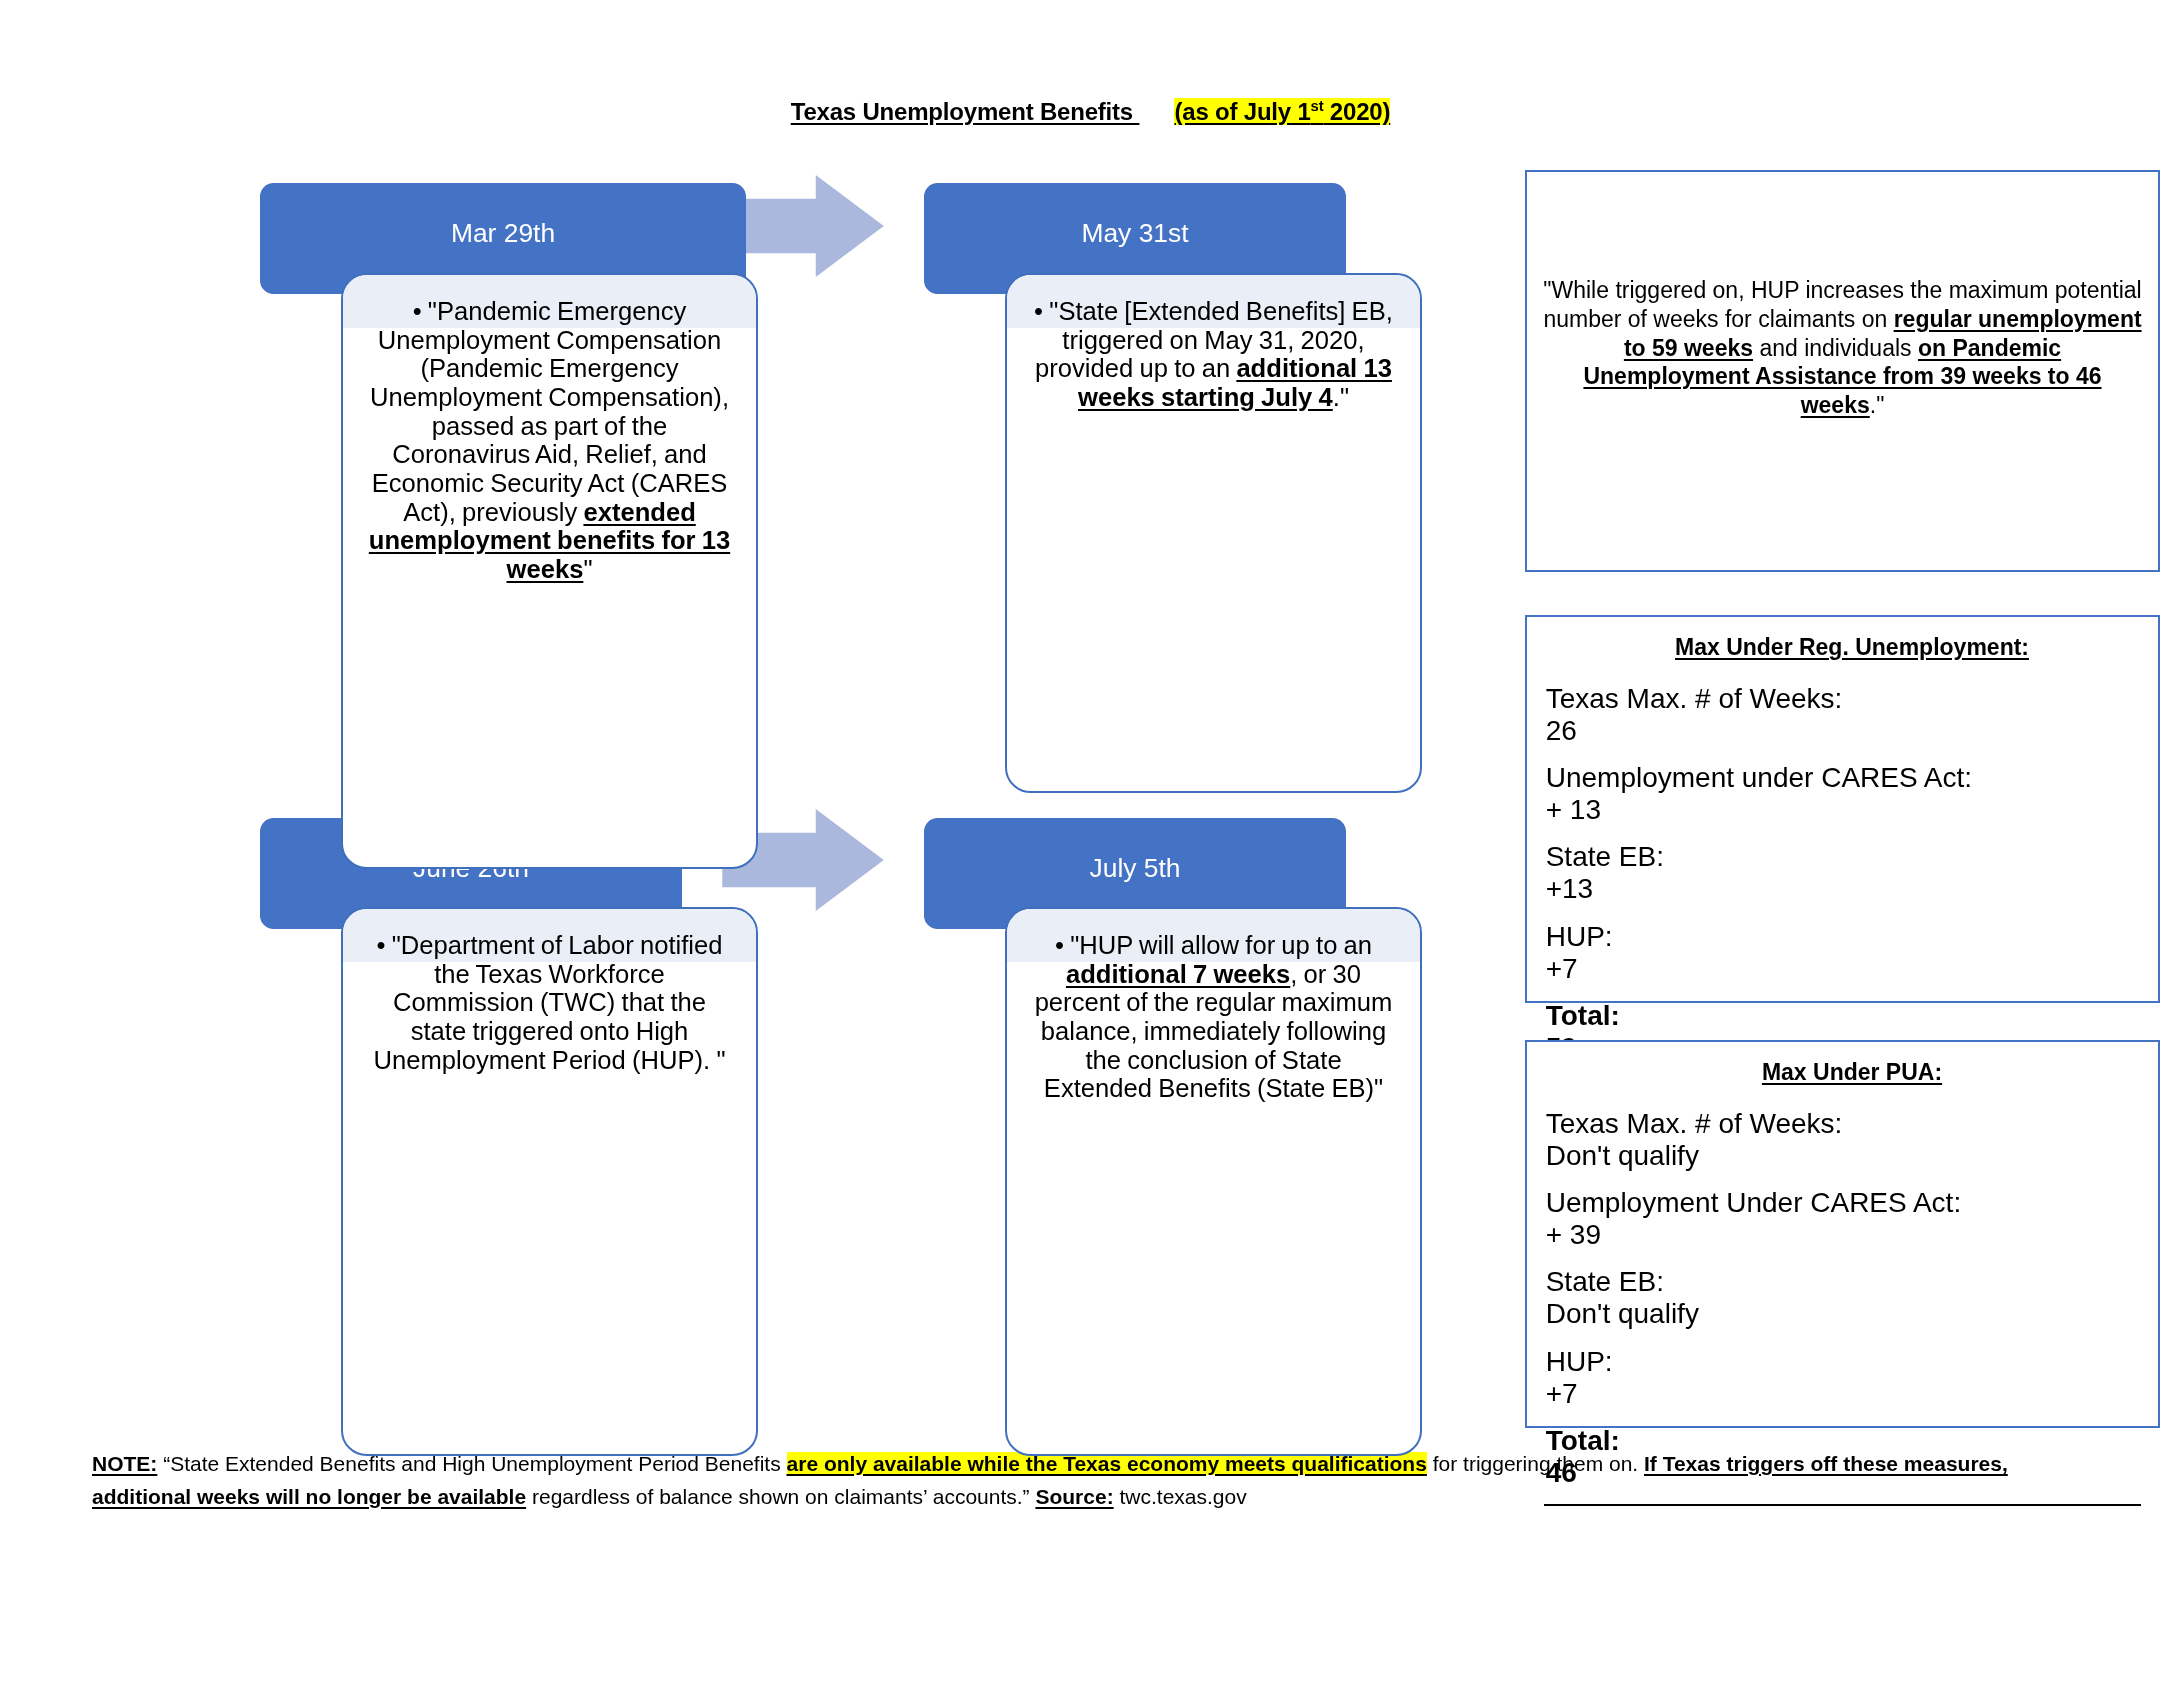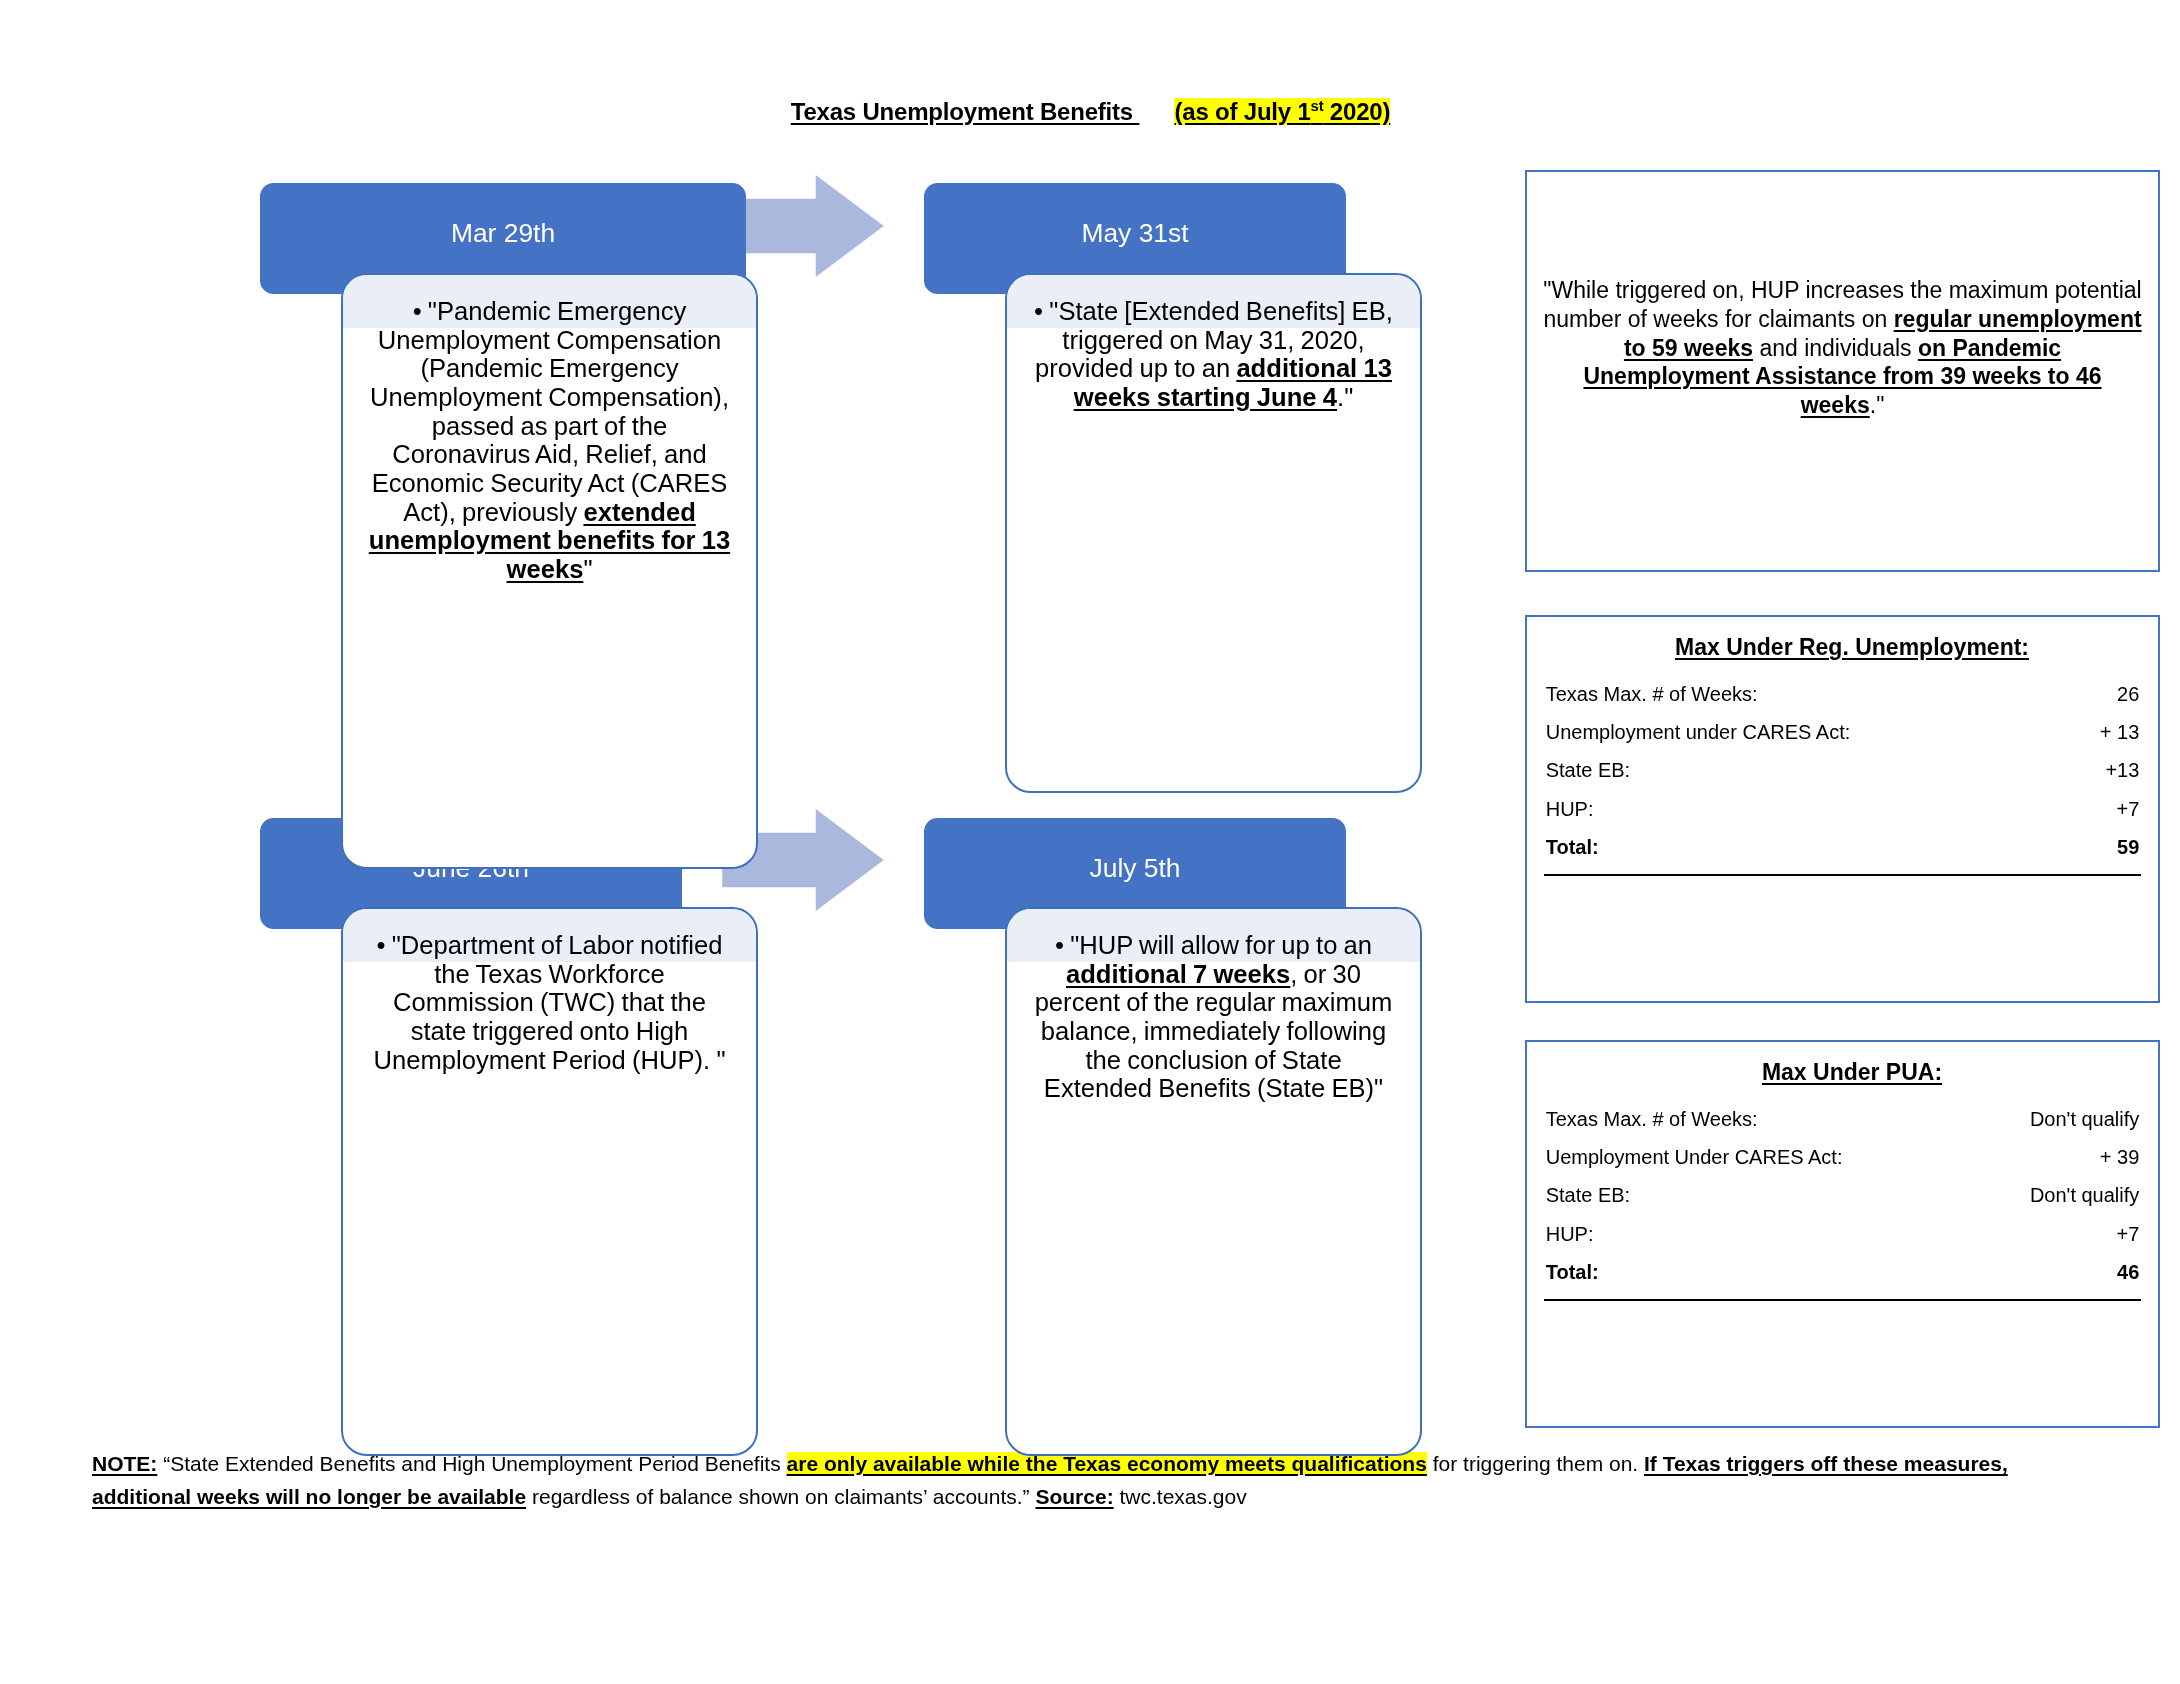--- a/index.html
+++ b/index.html
@@ -119,22 +119,23 @@
     font-size: 23px;
     font-weight: bold;
     margin-left: 19px;
   }
   .tbl-title span { text-decoration: underline; text-underline-offset: 3.4px; }
   .tbl-rows { position: absolute; left: 17px; right: 17px; top: 58px; }
   .tbl-row {
     display: flex;
     justify-content: space-between;
     align-items: baseline;
-    font-size: 20px;
+    font-size: 28px;
     padding: 7.7px 1.7px 7.7px 1.7px;
+    flex-direction: column;
   }
   .tbl-row.total {
     font-weight: bold;
     border-bottom: 2.1px solid #000;
     padding-bottom: 15px;
   }
 
   
   #note {
     position: absolute;
@@ -175,21 +176,21 @@
   </div>
 </div>
 
 <div class="tl-tab" id="card2-tab">
   <span>May 31st</span>
 </div>
 <div class="tl-body" id="card2-body">
   <div class="tint"></div>
   <div class="tl-text">
     <span class="tl-bullet">•</span>
-    <span>"State [Extended Benefits] EB, triggered on May 31, 2020, provided up to an </span><span class="b">additional 13 weeks starting June 4</span><span>."</span>
+    <span>"State [Extended Benefits] EB, triggered on May 31, 2020, provided up to an </span><span class="b">additional 13 weeks starting July 4</span><span>."</span>
   </div>
 </div>
 
 <div class="tl-tab" id="card3-tab">
   <span>June 26th</span>
 </div>
 <div class="tl-body" id="card3-body">
   <div class="tint"></div>
   <div class="tl-text">
     <span class="tl-bullet">•</span>

